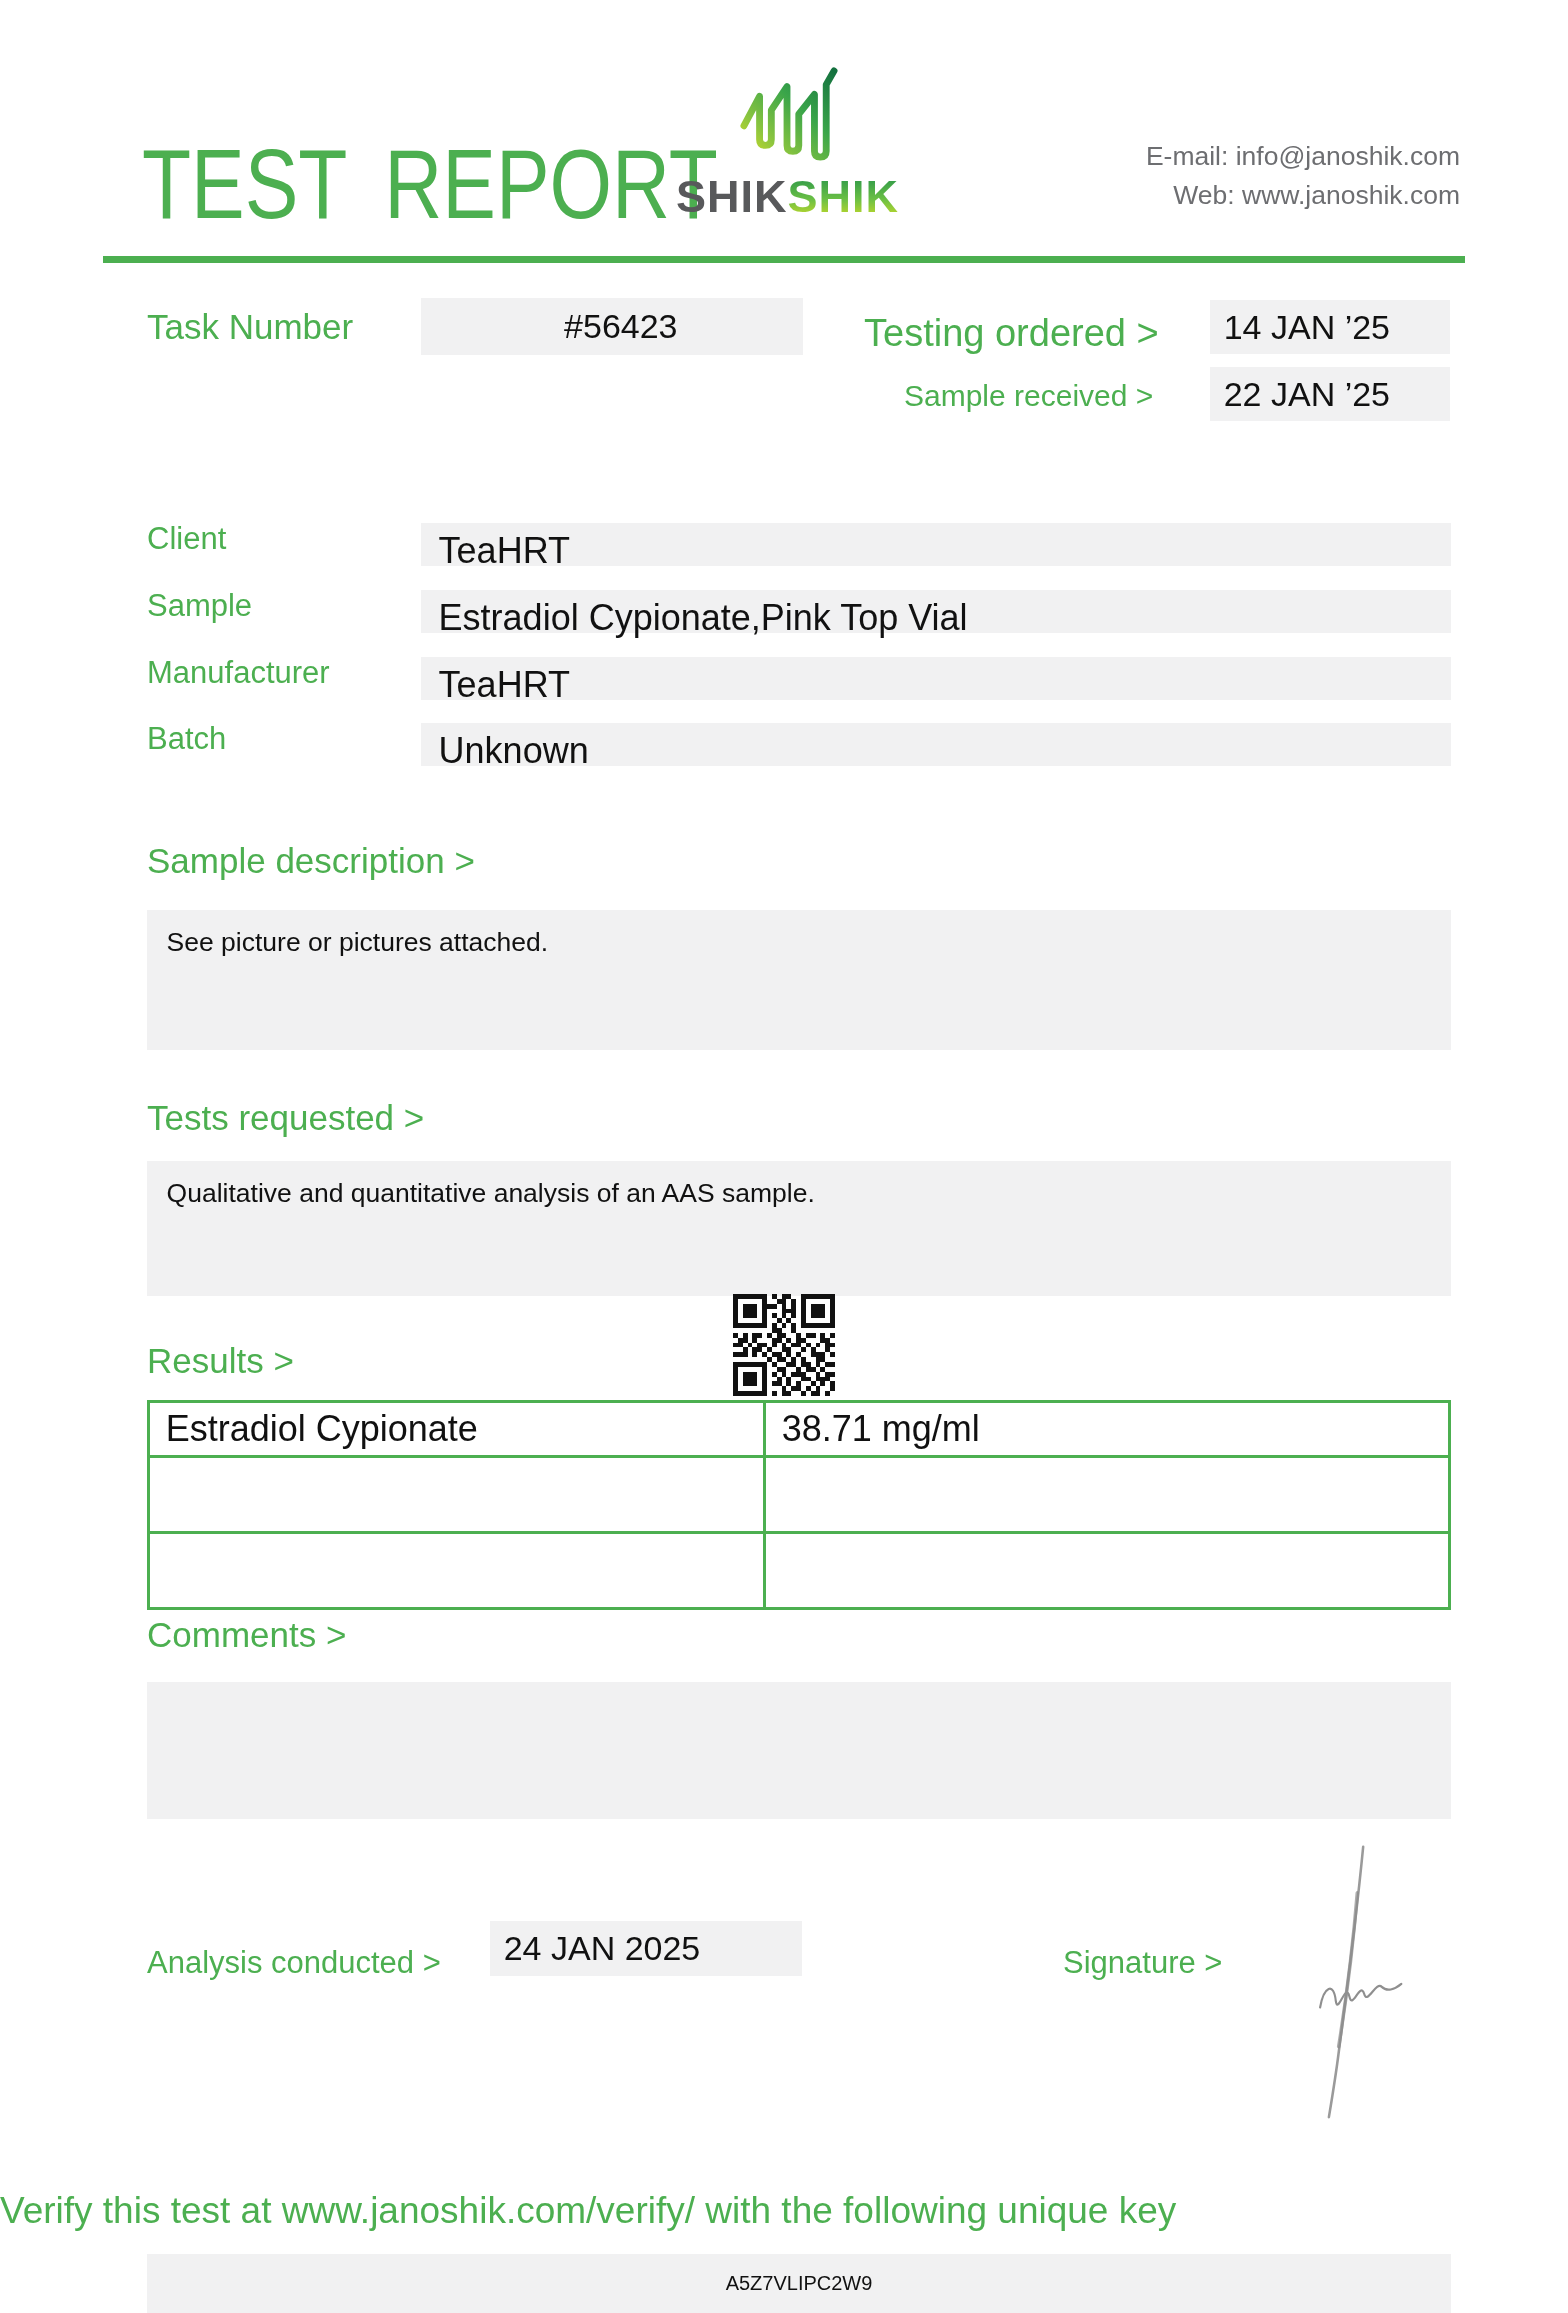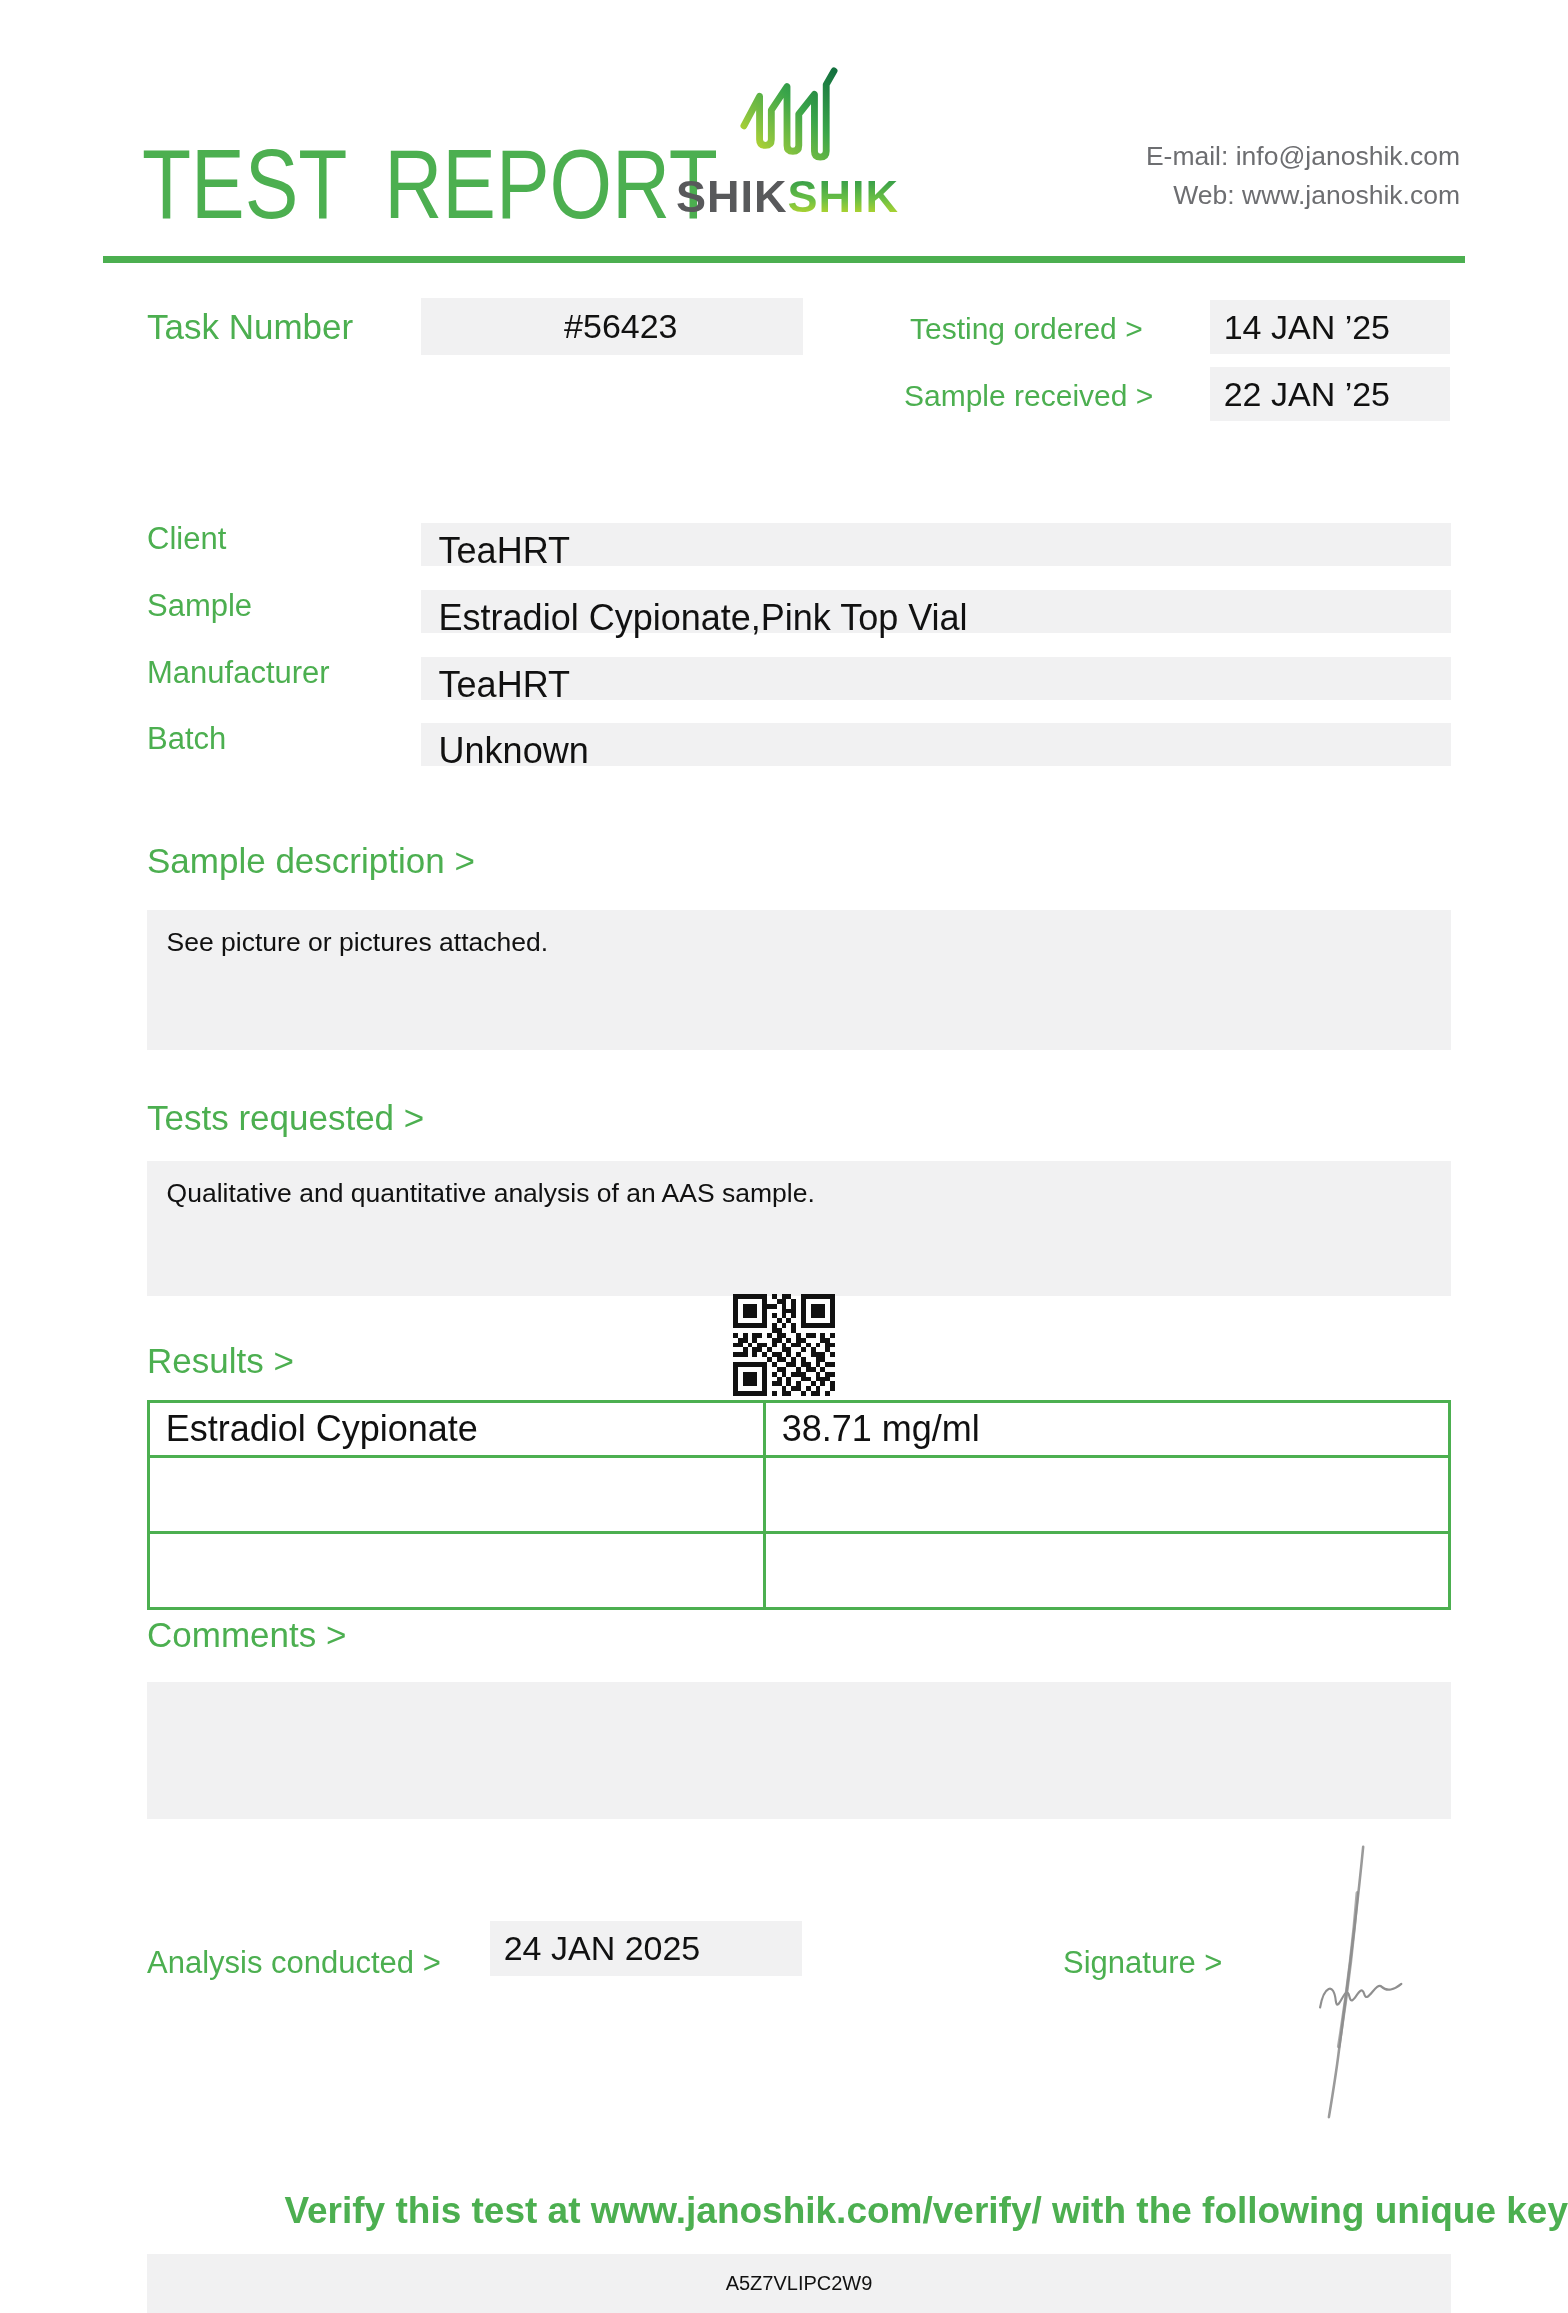--- a/index.html
+++ b/index.html
@@ -25,21 +25,21 @@
   .contact{position:absolute;right:108px;top:137px;text-align:right;
            color:var(--text-gray);font-size:26.5px;line-height:39px;white-space:nowrap;}
   .rule{position:absolute;left:103px;top:256px;width:1362px;height:6.9px;background:var(--green);}
 
   
   .g-label{position:absolute;color:var(--green);white-space:nowrap;}
   .box{background:var(--gray-box);color:var(--text-dark);white-space:nowrap;overflow:hidden;}
   .task-label{left:147px;top:307px;font-size:35px;}
   .task-box{position:absolute;left:421px;top:298px;width:382px;height:57px;
             font-size:34px;line-height:57px;padding-left:17.6px;text-align:center;}
-  .ordered-label{left:910px;top:312px;font-size:30px;}
+  .ordered-label{left:864px;top:312px;font-size:38px;}
   .ordered-box{position:absolute;left:1210px;top:300px;width:240px;height:54px;
                font-size:34px;line-height:54px;padding-left:13.7px;}
   .received-label{left:904px;top:379px;font-size:30px;}
   .received-box{position:absolute;left:1210px;top:367px;width:240px;height:54px;
                 font-size:34px;line-height:54px;padding-left:13.7px;}
 
   
   .details{position:absolute;left:147px;top:511px;width:1304px;}
   .d-row{display:flex;height:55px;margin-bottom:11.8px;justify-content:space-between;}
   .d-label{width:274px;color:var(--green);font-size:31px;line-height:55px;white-space:nowrap;}
@@ -64,22 +64,22 @@
   .rtable .c1{width:616px;}
   .rtable tr:nth-child(1) td{height:55px;}
   .rtable tr:nth-child(2) td,.rtable tr:nth-child(3) td{height:76px;}
 
   
   .sig{position:absolute;left:1269px;top:1839px;width:157px;height:284px;}
   .analysis-label{left:147px;top:1945px;font-size:31px;}
   .analysis-box{position:absolute;left:490px;top:1921px;width:312px;height:55px;
                 font-size:34px;line-height:55px;padding-left:13.7px;}
   .signature-label{left:1063px;top:1945px;font-size:31px;}
-  .verify{position:absolute;left:0;top:2190px;width:1568px;text-align:right;
-          color:var(--green);font-size:37px;white-space:nowrap;font-weight:bold;}
+  .verify{position:absolute;left:0;top:2190px;width:1568px;text-align:left;
+          color:var(--green);font-size:37px;white-space:nowrap;}
   .key-box{position:absolute;left:147px;top:2254px;width:1304px;height:59px;
            text-align:center;font-size:20px;line-height:59px;}
 </style>
 </head>
 <body>
 
 <div class="page">
 
   <div class="title">TEST REPORT</div>
 

